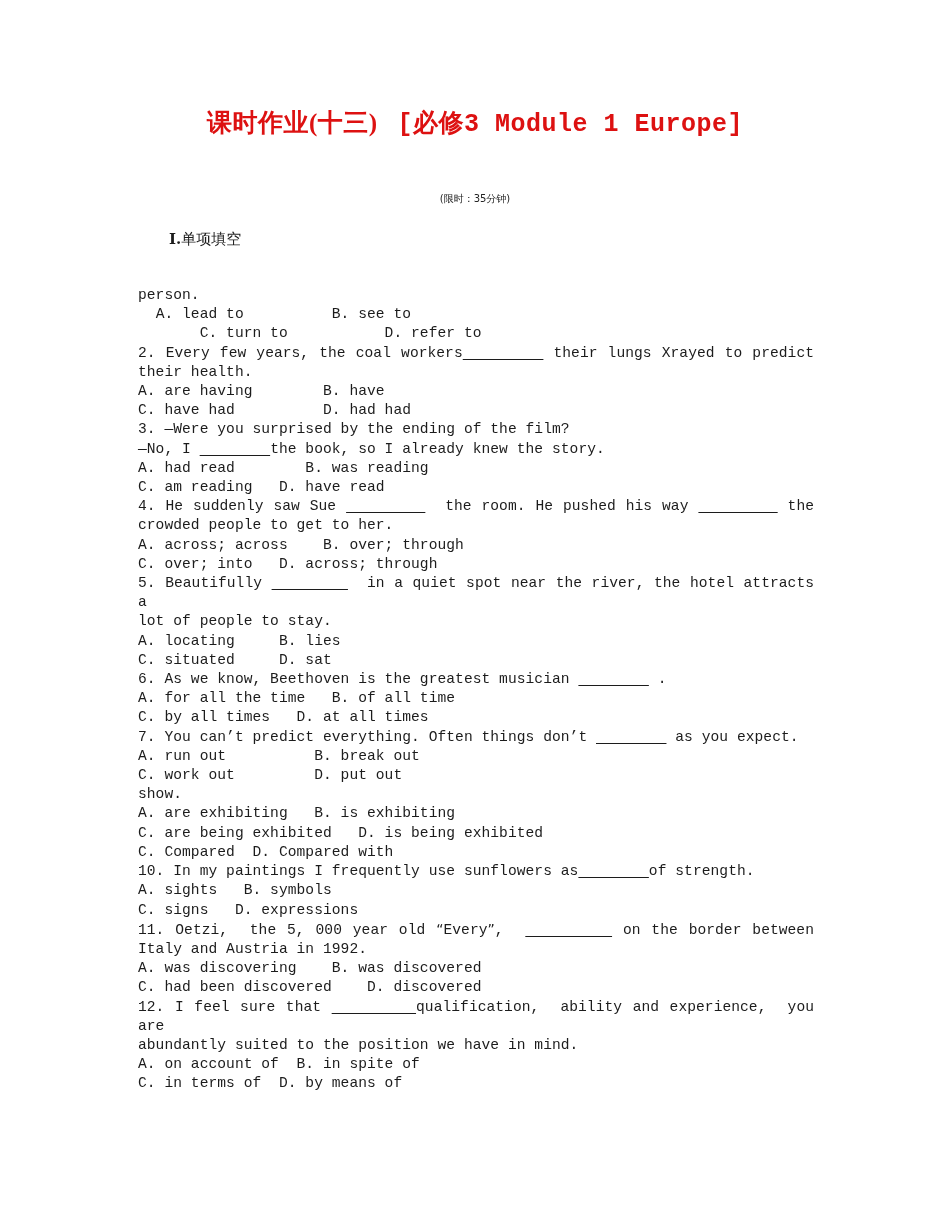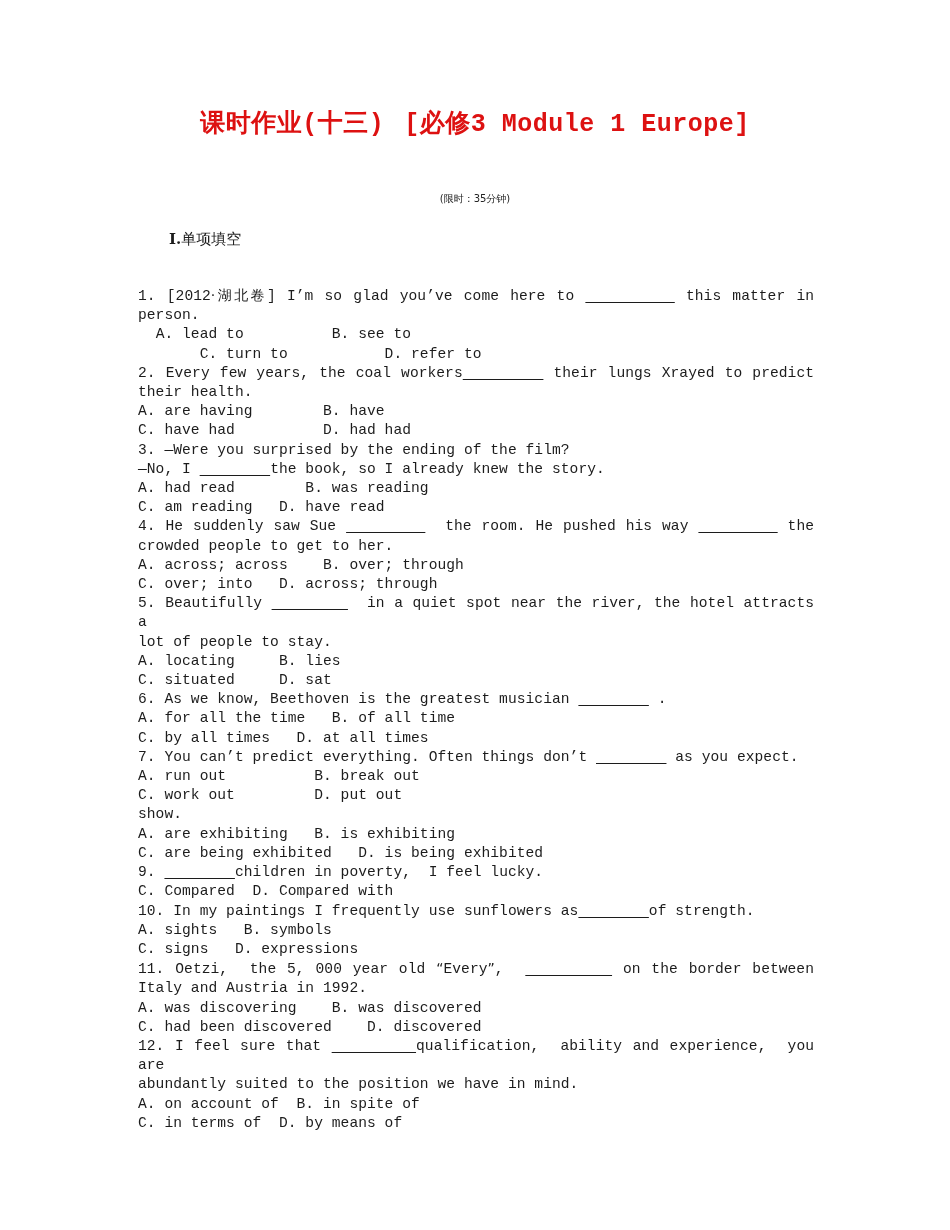--- a/index.html
+++ b/index.html
@@ -31,21 +31,21 @@
     top: 106px;
     width: 950px;
     text-align: center;
     color: #dd1111;
     font-family: "DejaVu Serif", "Liberation Serif", serif;
     font-weight: bold;
     font-size: 25px;
     letter-spacing: 0.5px;
     white-space: nowrap;
   }
-  .doc-title .t-cn { font-family: Liberation Mono, monospace; font-weight: bold; margin-top: 7px; }
+  .doc-title .t-cn { font-family: Liberation Serif, serif; font-weight: bold; margin-top: 7px; }
   .doc-title .t-gap { display: inline-block; width: 20px; }
   .doc-title .t-mono {
     font-family: "Liberation Mono", "DejaVu Sans Mono", monospace;
     font-weight: bold;
   }
 
   
   .time-limit {
     position: absolute;
     left: 0;
@@ -113,21 +113,20 @@
     <span class="t-cn">课时作业(十三)</span><span class="t-gap"></span><span class="t-mono">[必修3  Module 1  Europe]</span>
   </div>
 
   <div class="time-limit">(限时：35分钟)</div>
 
   <div class="section-head">
     <span class="sec-num">Ⅰ</span><span class="sec-num">.</span><span class="sec-label">单项填空</span>
   </div>
 
   <div class="body-block" id="body-block">
-      <div class="ln just"><span>1. [2012</span><span class="cn">·湖北卷</span><span>] I’m so glad you’ve come here to </span><span class="blank-u">&nbsp;&nbsp;&nbsp;&nbsp;&nbsp;&nbsp;&nbsp;&nbsp;</span><span> this matter in</span></div>
       <div class="ln"><span>person.</span></div>
       <div class="ln"><span>  A. lead to          B. see to</span></div>
       <div class="ln"><span>       C. turn to           D. refer to</span></div>
       <div class="ln just"><span>2. Every few years, the coal workers</span><span class="blank-u">&nbsp;&nbsp;&nbsp;&nbsp;&nbsp;&nbsp;&nbsp;&nbsp;</span><span> their lungs Xrayed to predict</span></div>
       <div class="ln"><span>their health.</span></div>
       <div class="ln"><span>A. are having        B. have</span></div>
       <div class="ln"><span>C. have had          D. had had</span></div>
       <div class="ln"><span>3. —Were you surprised by the ending of the film?</span></div>
       <div class="ln"><span>—No, I </span><span class="blank-u">&nbsp;&nbsp;&nbsp;&nbsp;&nbsp;&nbsp;&nbsp;&nbsp;</span><span>the book, so I already knew the story.</span></div>
       <div class="ln"><span>A. had read        B. was reading</span></div>
@@ -142,21 +141,20 @@
       <div class="ln"><span>C. situated     D. sat</span></div>
       <div class="ln"><span>6. As we know, Beethoven is the greatest musician </span><span class="blank-u">&nbsp;&nbsp;&nbsp;&nbsp;&nbsp;&nbsp;&nbsp;&nbsp;</span><span> .</span></div>
       <div class="ln"><span>A. for all the time   B. of all time</span></div>
       <div class="ln"><span>C. by all times   D. at all times</span></div>
       <div class="ln"><span>7. You can’t predict everything. Often things don’t </span><span class="blank-u">&nbsp;&nbsp;&nbsp;&nbsp;&nbsp;&nbsp;&nbsp;&nbsp;</span><span> as you expect.</span></div>
       <div class="ln"><span>A. run out          B. break out</span></div>
       <div class="ln"><span>C. work out         D. put out</span></div>
       <div class="ln"><span>show.</span></div>
       <div class="ln"><span>A. are exhibiting   B. is exhibiting</span></div>
       <div class="ln"><span>C. are being exhibited   D. is being exhibited</span></div>
-      <div class="ln"><span>9. </span><span class="blank-u">&nbsp;&nbsp;&nbsp;&nbsp;&nbsp;&nbsp;&nbsp;&nbsp;</span><span>children in poverty,  I feel lucky.</span></div>
       <div class="ln"><span>C. Compared  D. Compared with</span></div>
       <div class="ln"><span>10. In my paintings I frequently use sunflowers as</span><span class="blank-u">&nbsp;&nbsp;&nbsp;&nbsp;&nbsp;&nbsp;&nbsp;&nbsp;</span><span>of strength.</span></div>
       <div class="ln"><span>A. sights   B. symbols</span></div>
       <div class="ln"><span>C. signs   D. expressions</span></div>
       <div class="ln just"><span>11. Oetzi,  the 5, 000 year old </span><span class="cn">“</span><span>Every</span><span class="cn">”</span><span>,  </span><span class="blank-u">&nbsp;&nbsp;&nbsp;&nbsp;&nbsp;&nbsp;&nbsp;&nbsp;</span><span> on the border between</span></div>
       <div class="ln"><span>Italy and Austria in 1992.</span></div>
       <div class="ln"><span>A. was discovering    B. was discovered</span></div>
       <div class="ln"><span>C. had been discovered    D. discovered</span></div>
       <div class="ln just"><span>12. I feel sure that </span><span class="blank-u">&nbsp;&nbsp;&nbsp;&nbsp;&nbsp;&nbsp;&nbsp;&nbsp;</span><span>qualification,  ability and experience,  you are</span></div>
       <div class="ln"><span>abundantly suited to the position we have in mind.</span></div>

